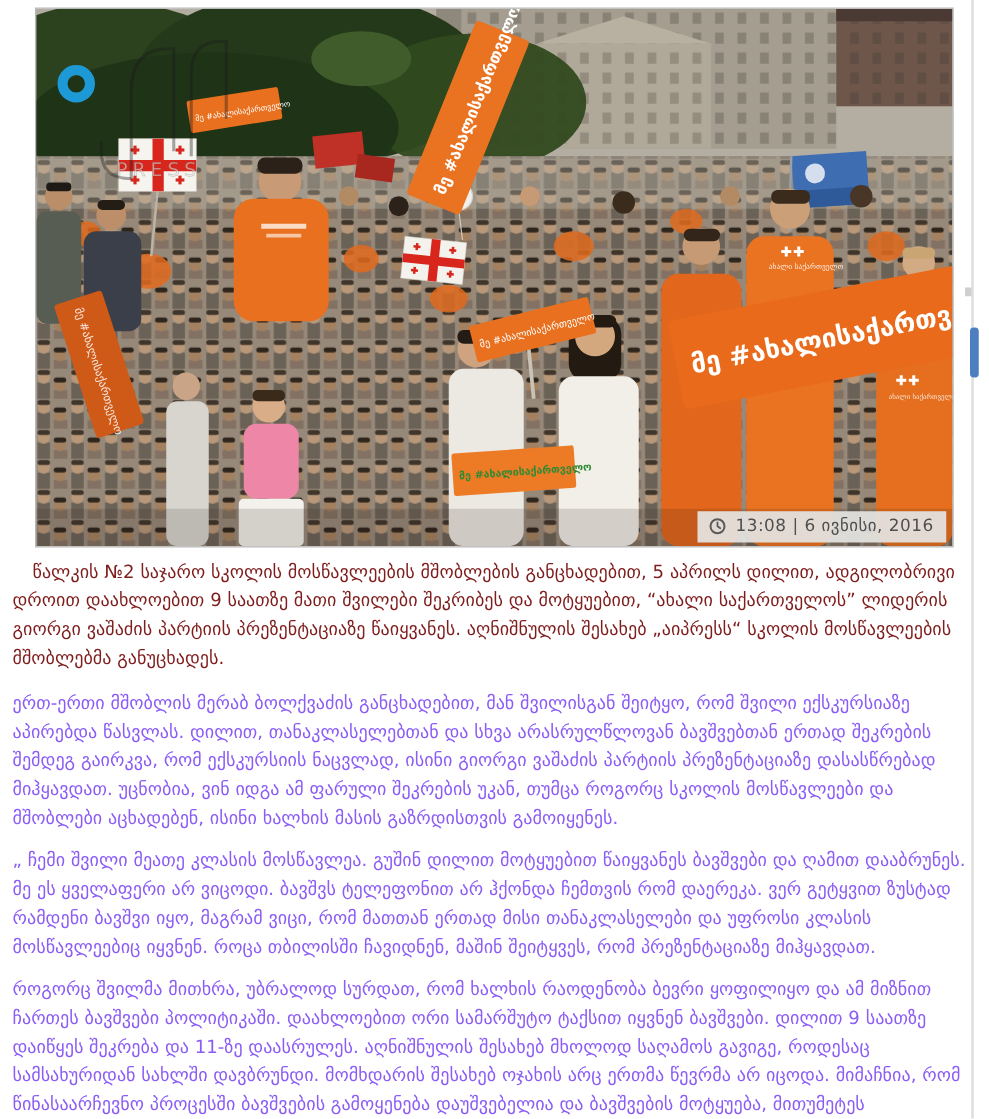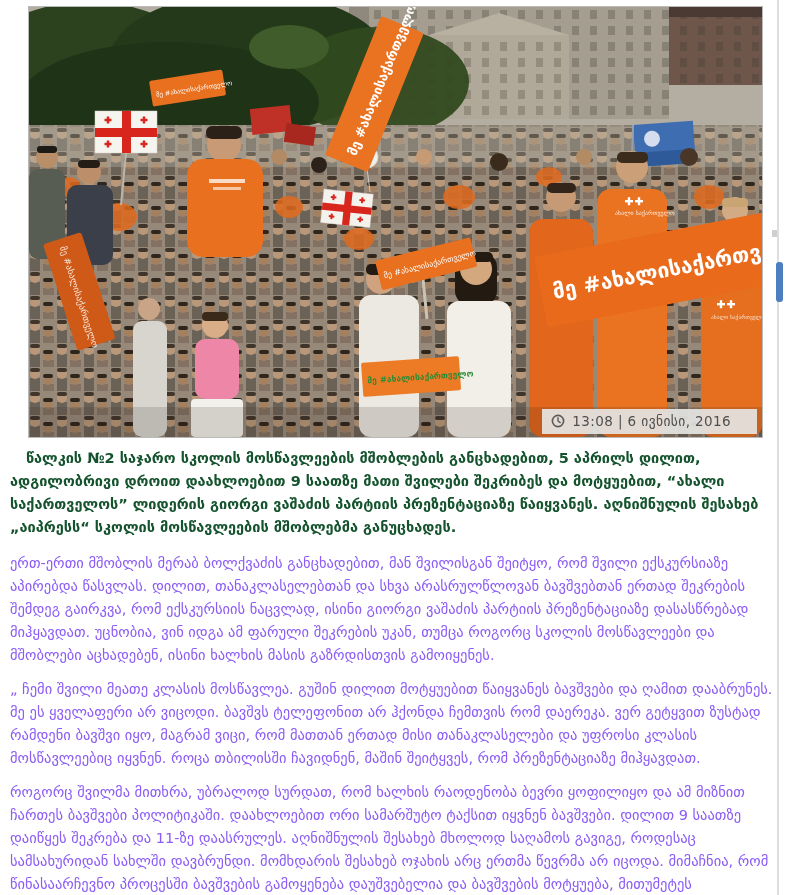--- a/index.html
+++ b/index.html
@@ -5,27 +5,27 @@
   html,body{margin:0;padding:0;background:#ffffff;}
   .page{position:relative;width:791px;height:895px;background:#ffffff;overflow:hidden;
         font-family:"DejaVu Sans",sans-serif;}
   
   .photo-wrap{position:absolute;left:29px;top:7px;width:733px;height:430px;
               outline:1px solid #b9b9b9;background:#9a9488;}
   .photo-wrap svg.scene{display:block;}
   
   .timestamp-badge{position:absolute;right:5px;bottom:3px;display:flex;align-items:center;gap:7px;
                    background:rgba(229,229,227,0.92);color:#4f4f4f;font-size:13.5px;
-                   padding:4px 26px 5px 9px;letter-spacing:0.4px;white-space:nowrap;}
+                   padding:4px 10px 5px 9px;letter-spacing:0.4px;white-space:nowrap;}
   
   .watermark{position:absolute;left:6px;top:18px;width:260px;height:140px;pointer-events:none;}
   
   .article{position:absolute;left:10px;top:447px;width:767px;}
   .article p{margin:0 0 11px 0;font-size:14.5px;line-height:23px;text-align:left;}
-  .lead{font-weight:bold;color:#14532d;text-indent:16px;margin-bottom:13px !important;}
+  .lead{font-weight:normal;color:#7f1d1d;text-indent:16px;margin-bottom:13px !important;}
   .para{color:#8b5cf6;font-weight:normal;}
   
   .scroll-track{position:absolute;left:777px;top:0;width:2px;height:895px;background:#dedede;}
   .scroll-thumb{position:absolute;left:776px;top:262px;width:7px;height:40px;background:#4d7ec0;
                 border-radius:3px;}
   .side-fragment{position:absolute;left:772px;top:230px;width:6px;height:7px;background:#cfcfcf;}
 </style>
 </head>
 <body>
 
@@ -230,20 +230,31 @@
         <text x="5" y="21" font-size="8.5" font-weight="bold" fill="#2e8b33">მე #ახალისაქართველო</text>
       </g>
       <g transform="translate(505,250) rotate(-11)">
         <rect width="240" height="72" rx="4" fill="#e96a1a"></rect>
         <text x="12" y="45" font-size="21" font-weight="bold" fill="#ffffff">მე #ახალისაქართველო</text>
       </g>
 
       <rect x="0" y="400" width="733" height="30" fill="rgba(40,30,20,0.15)"></rect>
     </svg>
 
+    <div class="watermark">
+      <svg width="260" height="140" viewBox="0 0 260 140">
+        <circle cx="26" cy="42" r="11" fill="none" stroke="#1d9ad6" stroke-width="8"></circle>
+        <g fill="none" stroke="rgba(25,25,25,0.38)" stroke-width="2.5">
+          <path d="M70,118 L70,48 Q70,14 100,14 L104,14 L104,96"></path>
+          <path d="M118,100 L118,34 Q118,8 142,8 L146,8 L146,70"></path>
+          <path d="M70,118 Q46,118 46,96 L46,88"></path>
+        </g>
+        <text x="58" y="116" font-size="15" letter-spacing="4" fill="rgba(235,235,235,0.55)" stroke="rgba(60,60,60,0.35)" stroke-width="0.4">PRESS</text>
+      </svg>
+    </div>
 
     <div class="timestamp-badge">
       <svg width="14" height="14" viewBox="0 0 14 14">
         <circle cx="7" cy="7" r="5.6" fill="none" stroke="#5a5a5a" stroke-width="1.6"></circle>
         <path d="M7 3.8 V7 L9.2 8.6" fill="none" stroke="#5a5a5a" stroke-width="1.4" stroke-linecap="round"></path>
       </svg>
       <span>13:08 | 6 ივნისი, 2016</span>
     </div>
   </div>
 

